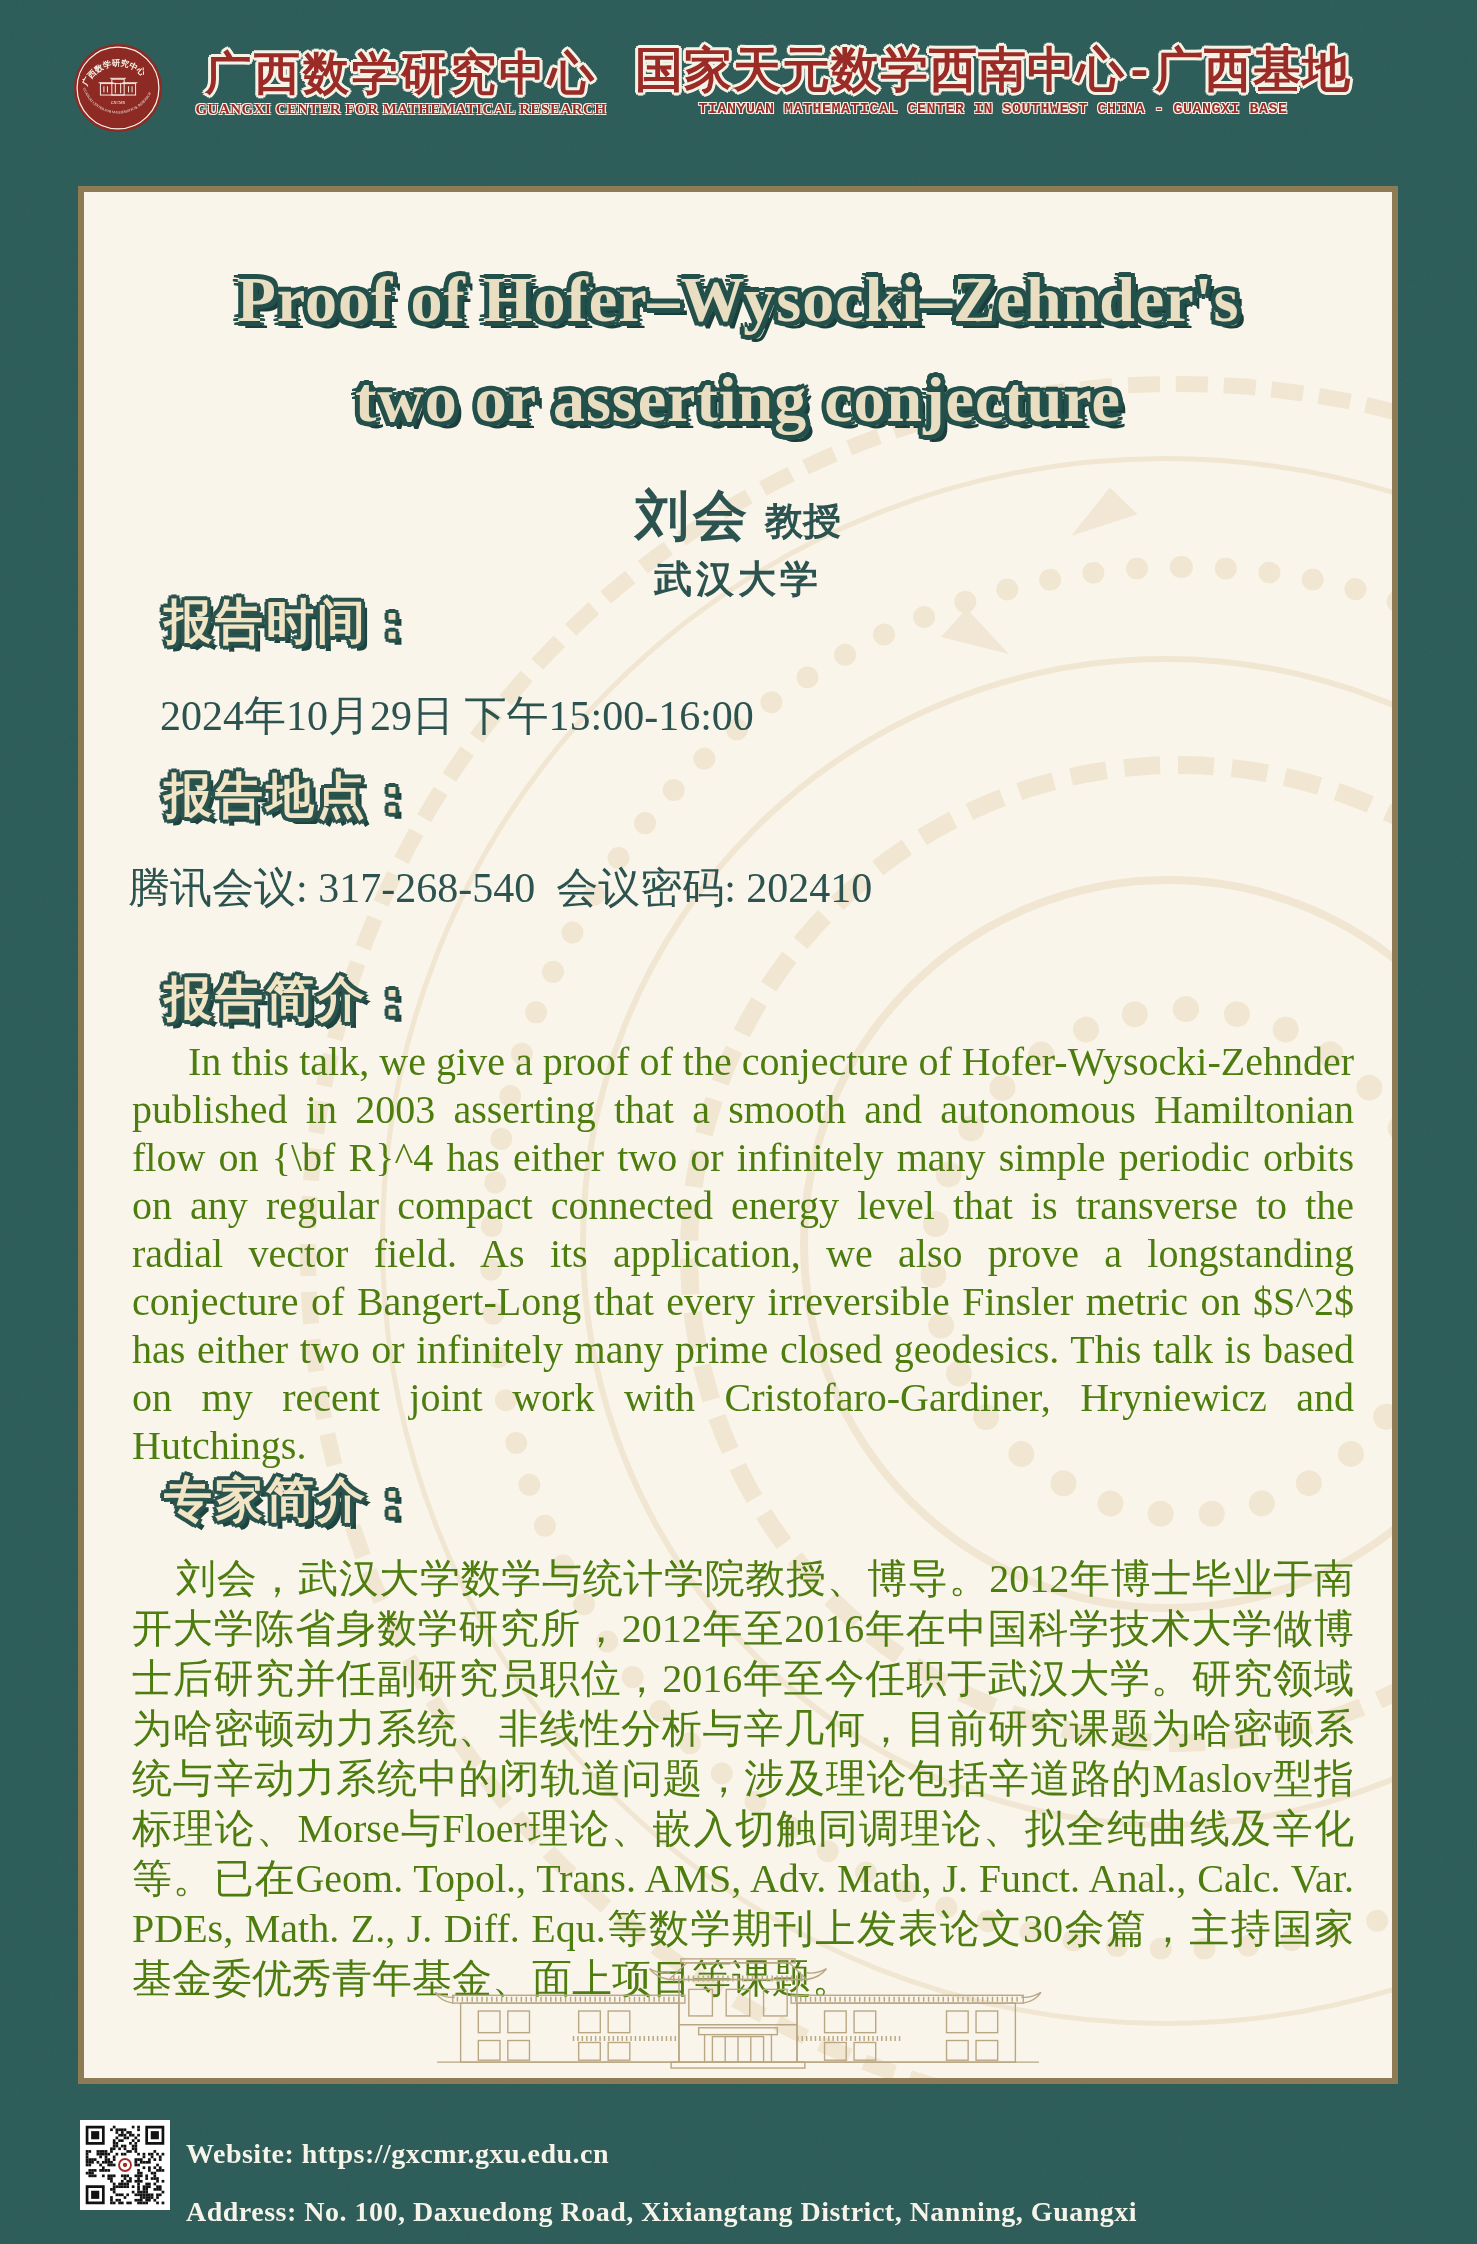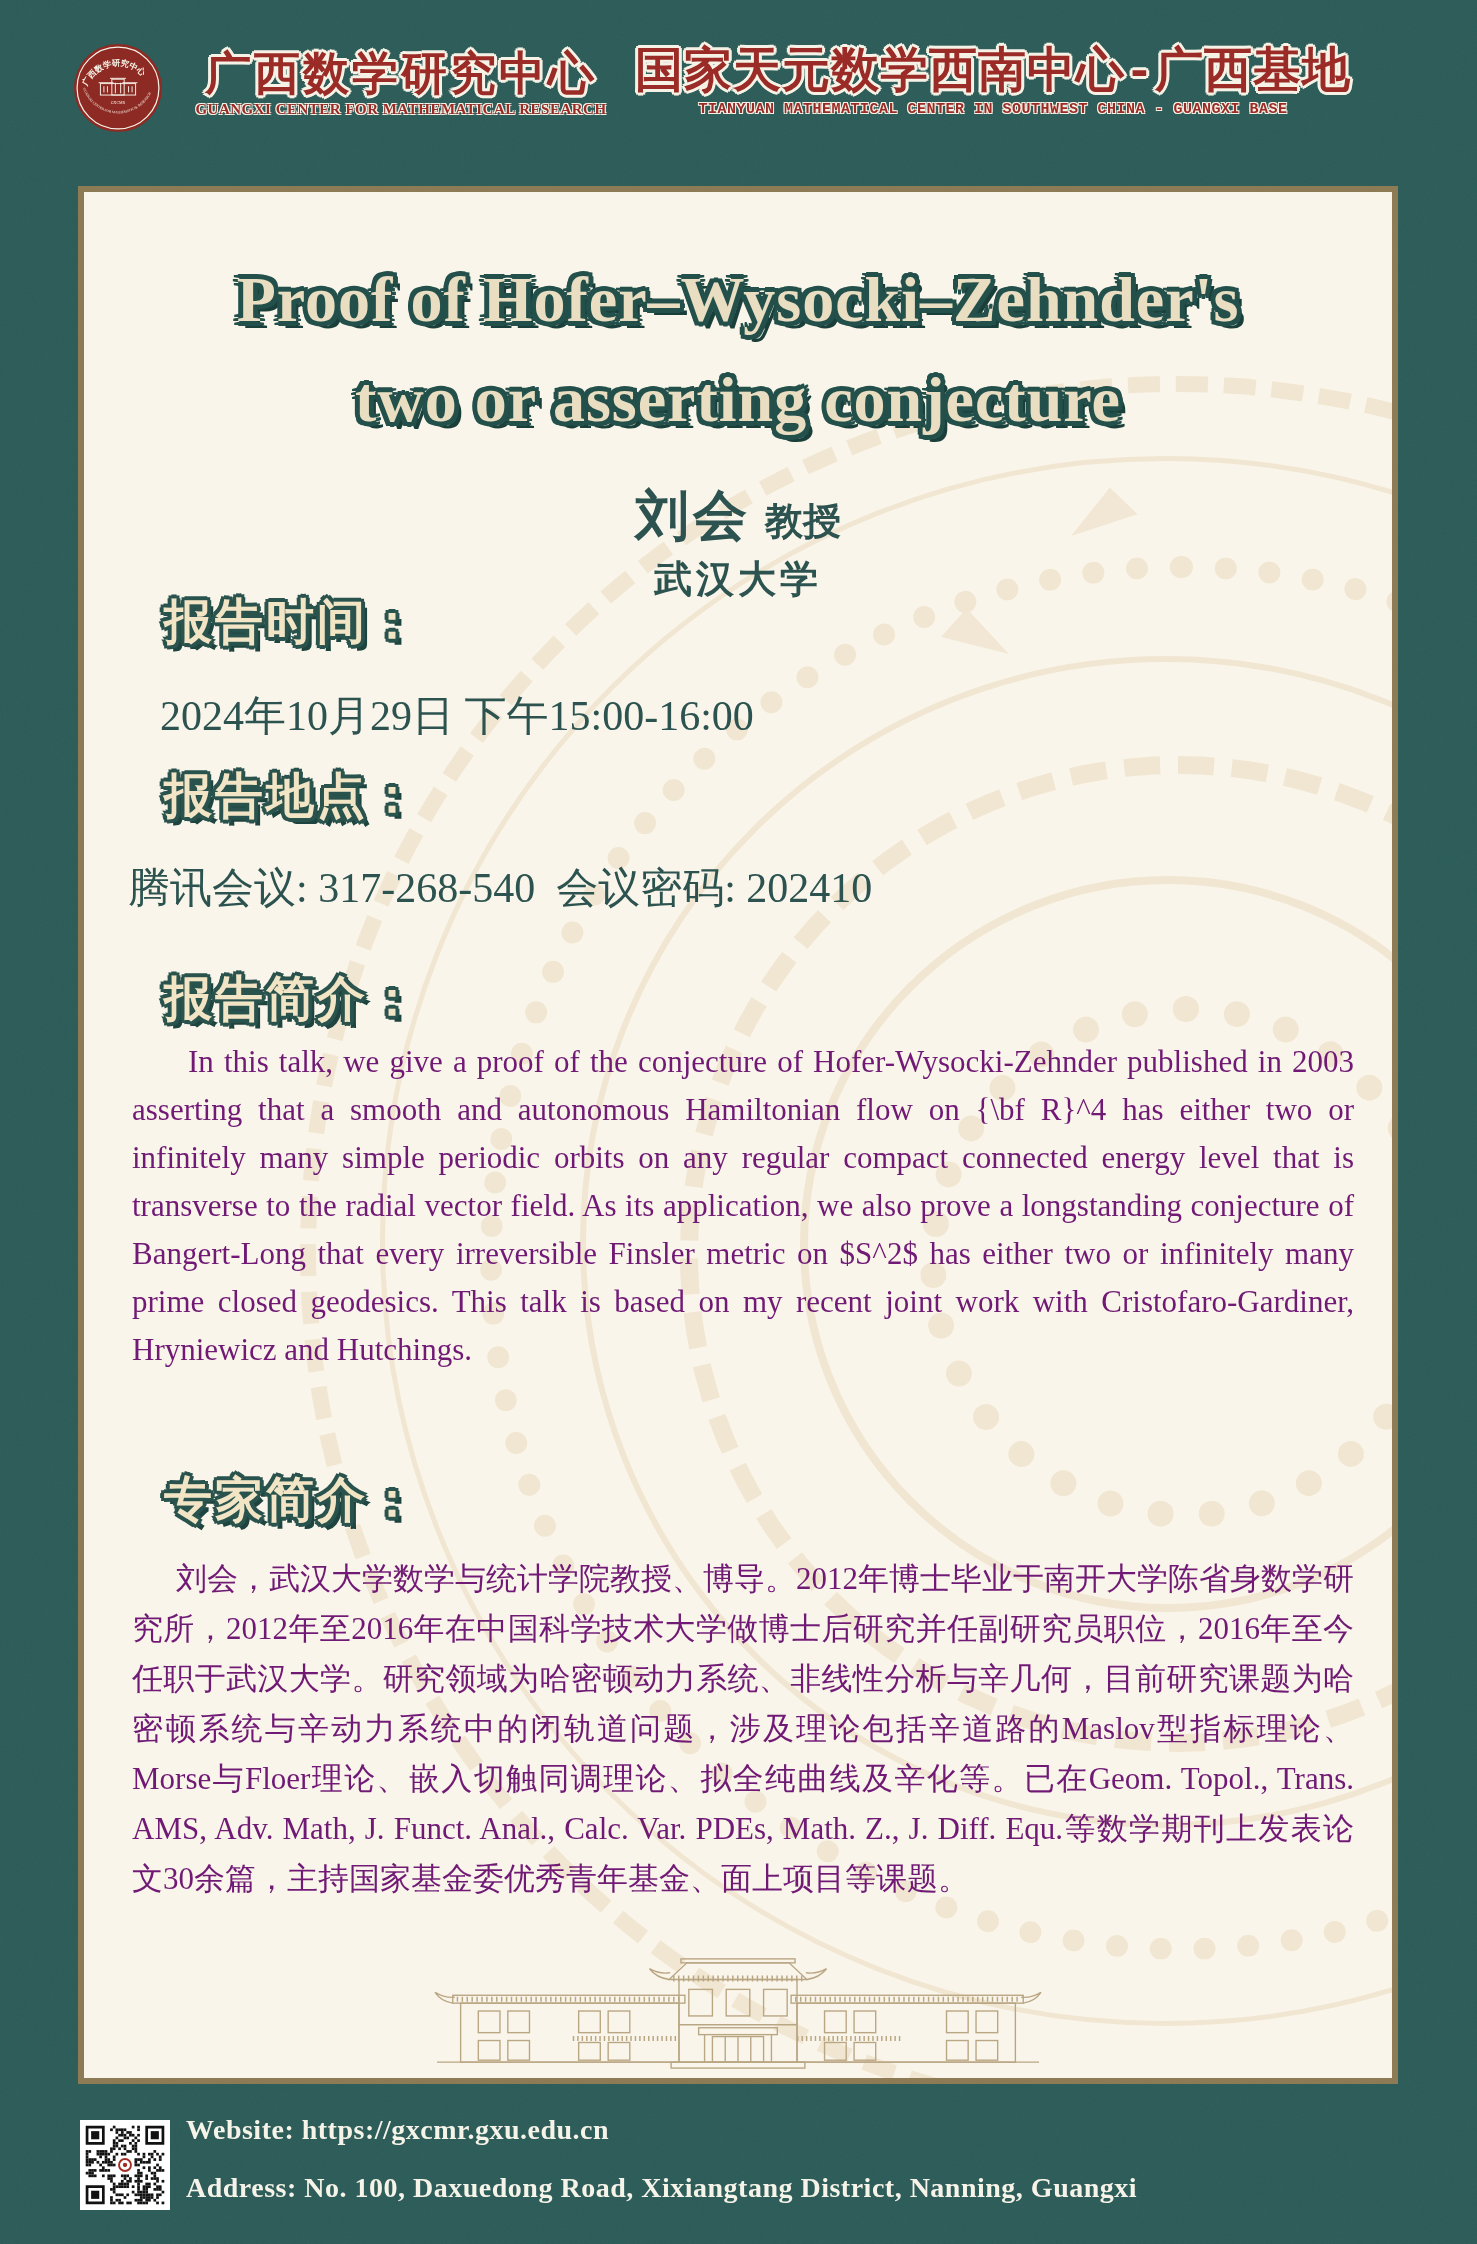--- a/index.html
+++ b/index.html
@@ -41,31 +41,31 @@
   .affiliation{left:0;top:362px;width:100%;text-align:center;color:#2c534f;font-size:38px;font-weight:bold;letter-spacing:4px;}
 
   .sec-head{left:80px;color:#f1e5c5;font-weight:bold;font-size:48px;letter-spacing:3px;
       font-family:"Liberation Sans","DejaVu Sans",sans-serif;
       text-shadow:-3px -3px 0 #2a534e,0 -3px 0 #2a534e,3px -3px 0 #2a534e,-3px 0 0 #2a534e,
                    3px 0 0 #2a534e,-3px 3px 0 #2a534e,0 3px 0 #2a534e,3px 3px 0 #2a534e,
                    -4px 0 0 #2a534e,4px 0 0 #2a534e,0 4px 0 #2a534e,0 -4px 0 #2a534e,
                    6px 6px 0 #1d443f;}
   .value-line{left:44px;width:1230px;color:#2c534f;font-size:42px;white-space:pre-wrap;}
 
-  .para{left:48px;width:1222px;color:#701a75;font-size:31px;line-height:48px;
+  .para{left:48px;width:1222px;color:#4d7c0f;font-size:40px;line-height:48px;
         text-align:justify;text-justify:inter-word;}
   .para-cn{line-height:50px;}
 
   .building{left:0;bottom:2px;width:100%;text-align:center;}
 
   
   .footer{position:absolute;left:0;top:2078px;width:100%;height:166px;z-index:2;}
   .qr{position:absolute;left:80px;top:42px;width:90px;height:90px;background:#fff;padding:3px;box-sizing:border-box;}
   .footer-text{position:absolute;left:186px;top:36px;color:#f6f3e8;font-weight:bold;font-size:28px;letter-spacing:.5px;}
-  .footer-line{display:block;}
+  .footer-line{display:block;margin-top:24px;}
   .footer-line + .footer-line{margin-top:26px;}
 </style>
 </head>
 <body>
 
 <div class="poster">
 
   <svg class="noise" width="1477" height="2244">
     <filter id="nz">
         <feTurbulence type="fractalNoise" baseFrequency="0.9" numOctaves="2"></feTurbulence>

